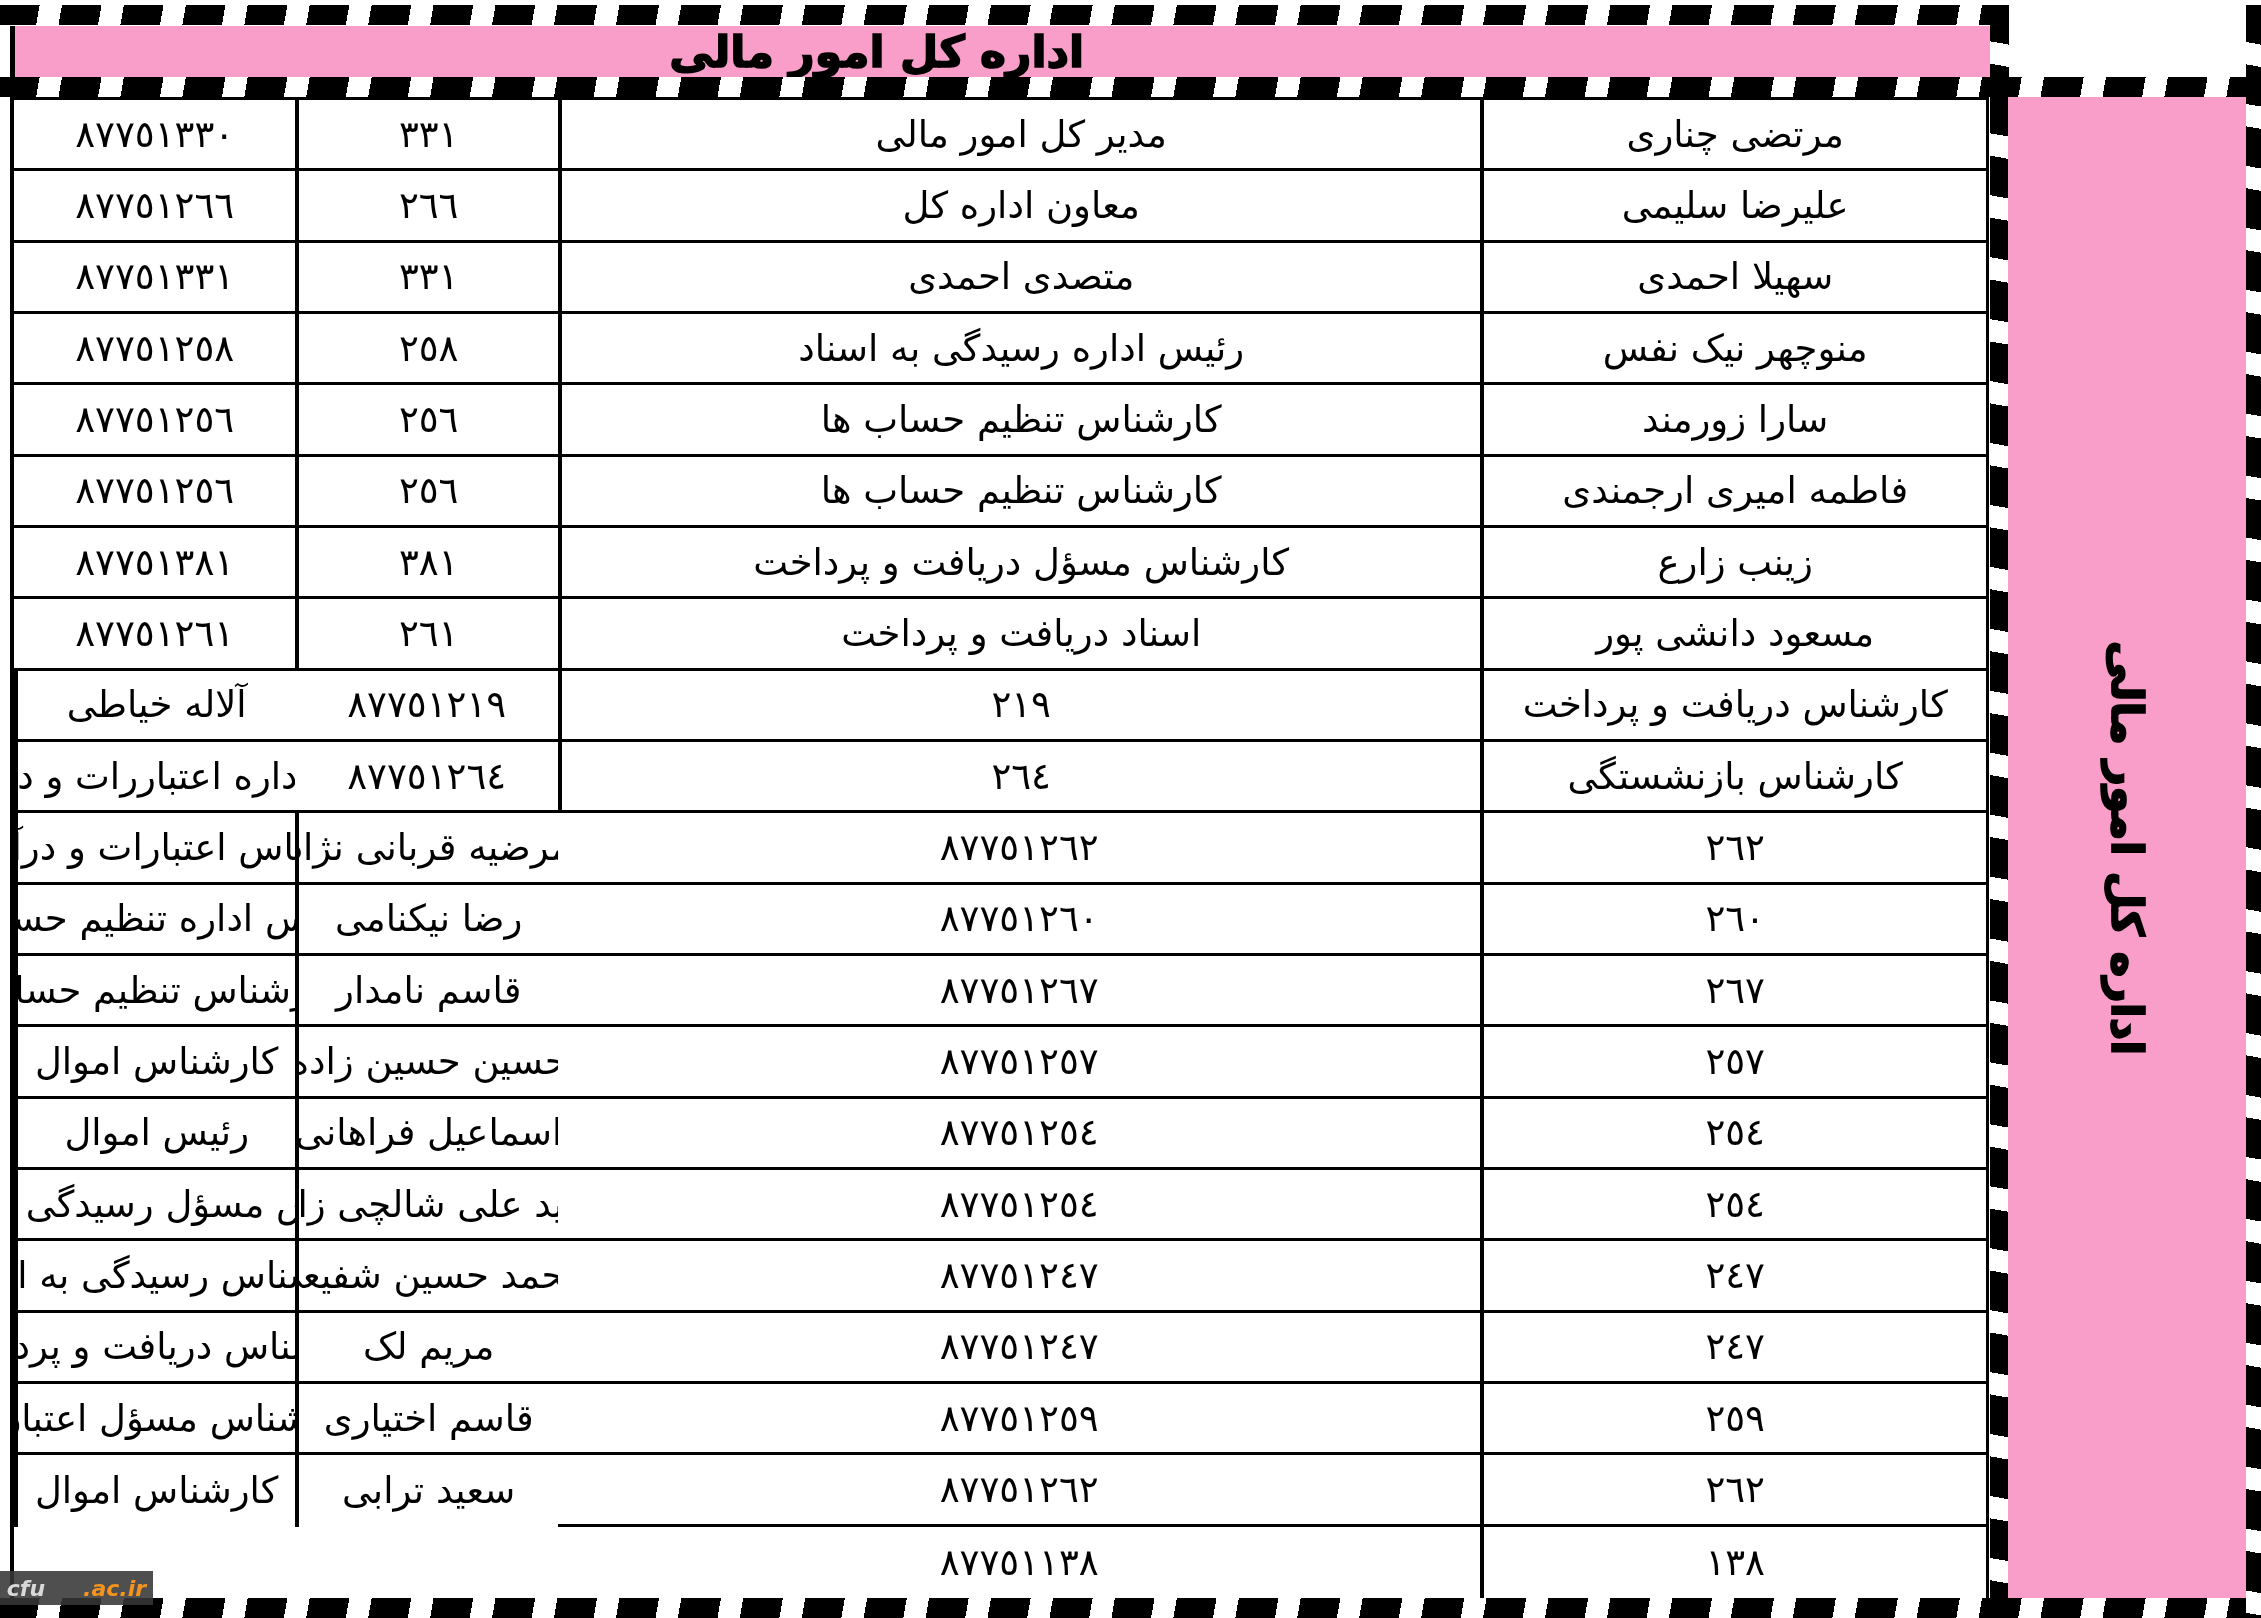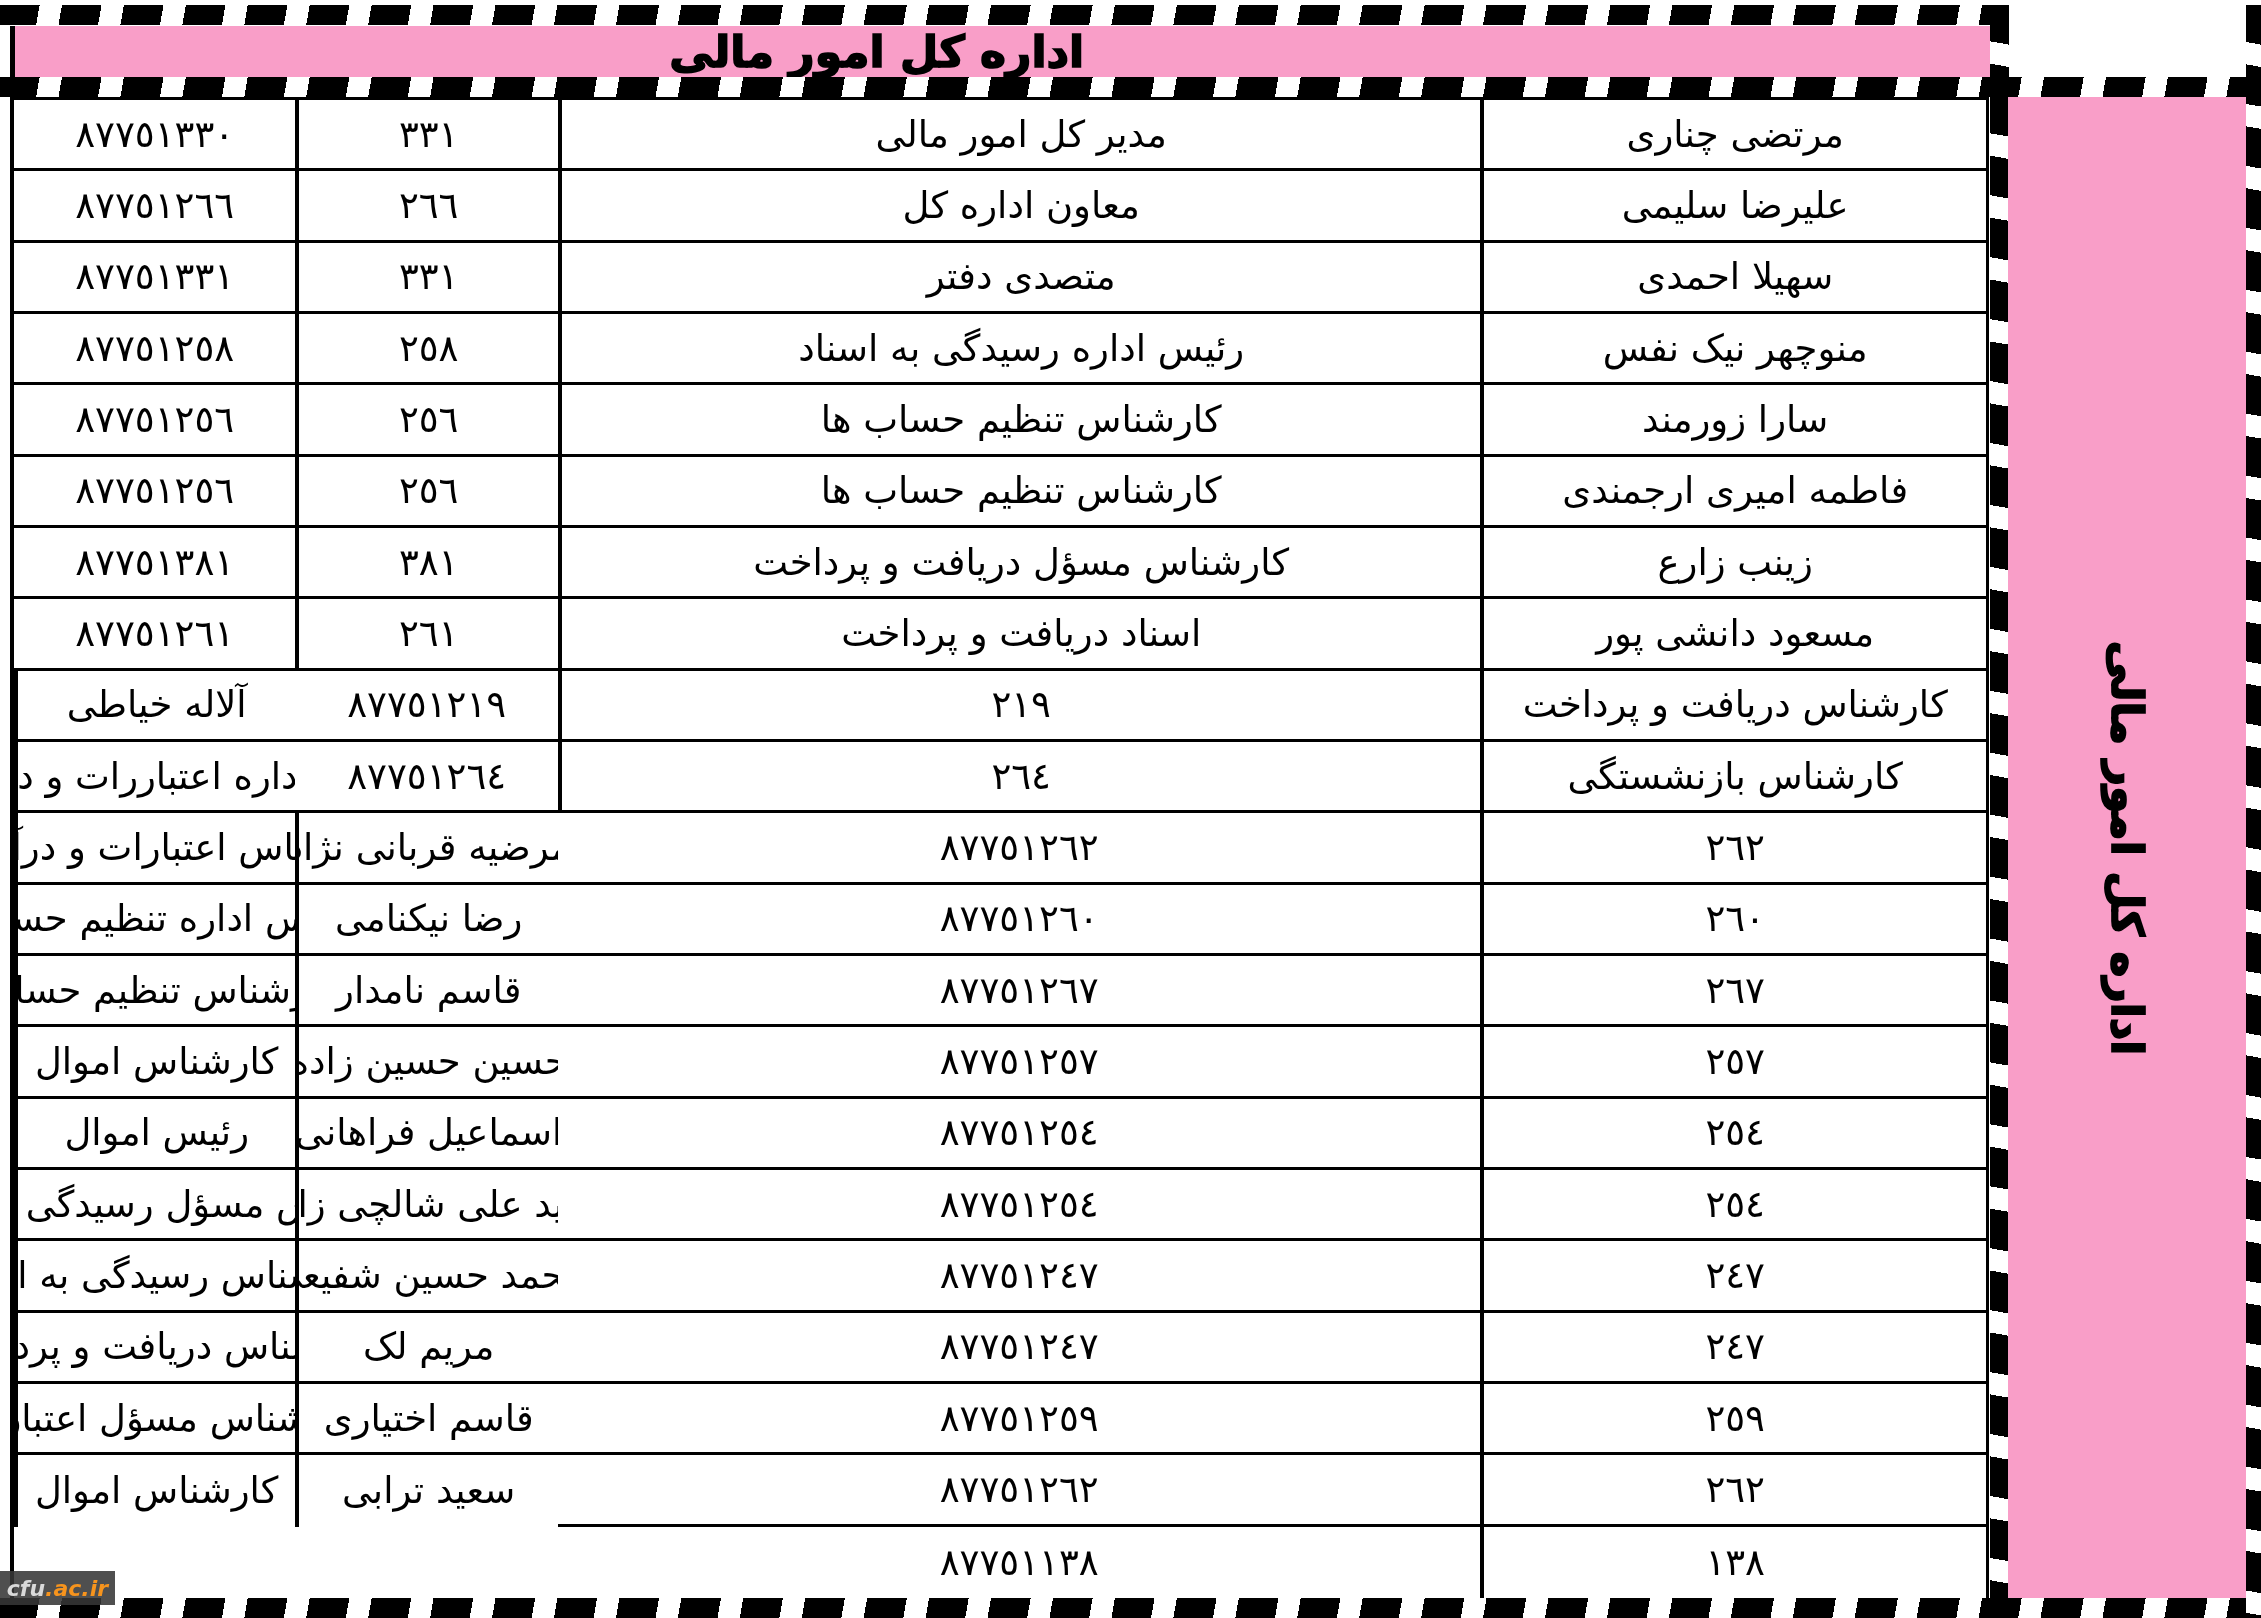--- a/index.html
+++ b/index.html
@@ -72,21 +72,21 @@
   }
 
   .watermark{
     position:absolute;left:0;top:1571px;
     min-width:100px;height:34px;
     background:rgba(55,55,55,0.88);
     display:flex;align-items:center;justify-content:center;
     font-style:italic;font-weight:bold;font-size:22px;
     color:#d9d9d9;
     direction:ltr;
-    padding:0 6.8px;box-sizing:border-box;
+    padding:0 6.8px;box-sizing:border-box;gap:38px;
   }
   .wm-orange{color:var(--wm-orange,#F7941D);}
 </style>
 </head>
 <body>
 
 <div class="page">
 
   <div class="band band-h band-top"></div>
 
@@ -99,21 +99,21 @@
   <div class="grid" id="table">
       <div class="cell c-name">مرتضی چناری</div>
       <div class="cell c-title">مدیر کل امور مالی</div>
       <div class="cell c-ext">٣٣١</div>
       <div class="cell c-phone">٨٧٧٥١٣٣٠</div>
       <div class="cell c-name">علیرضا سلیمی</div>
       <div class="cell c-title">معاون اداره کل</div>
       <div class="cell c-ext">٢٦٦</div>
       <div class="cell c-phone">٨٧٧٥١٢٦٦</div>
       <div class="cell c-name">سهیلا احمدی</div>
-      <div class="cell c-title">متصدی دفتر</div>
+      <div class="cell c-title">متصدی احمدی</div>
       <div class="cell c-ext">٣٣١</div>
       <div class="cell c-phone">٨٧٧٥١٣٣١</div>
       <div class="cell c-name">منوچهر نیک نفس</div>
       <div class="cell c-title">رئیس اداره رسیدگی به اسناد</div>
       <div class="cell c-ext">٢٥٨</div>
       <div class="cell c-phone">٨٧٧٥١٢٥٨</div>
       <div class="cell c-name">سارا زورمند</div>
       <div class="cell c-title">کارشناس تنظیم حساب ها</div>
       <div class="cell c-ext">٢٥٦</div>
       <div class="cell c-phone">٨٧٧٥١٢٥٦</div>

